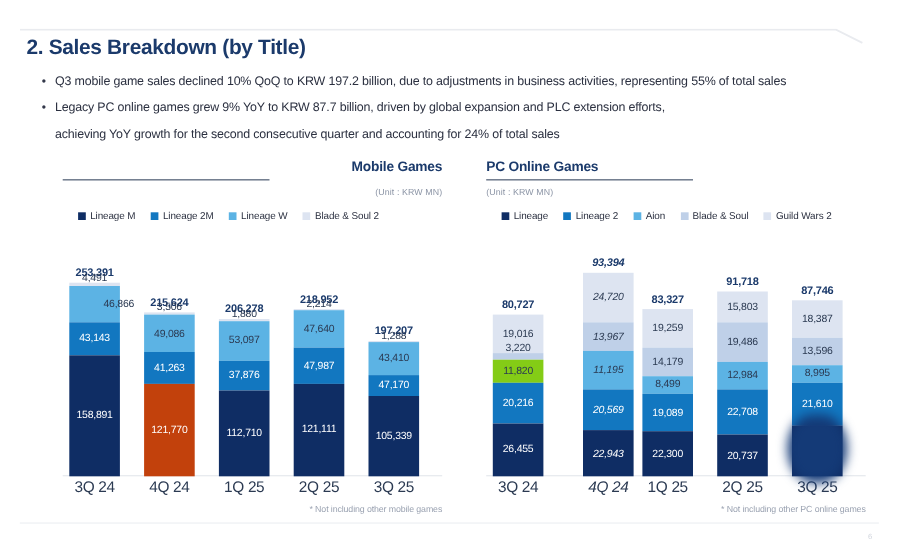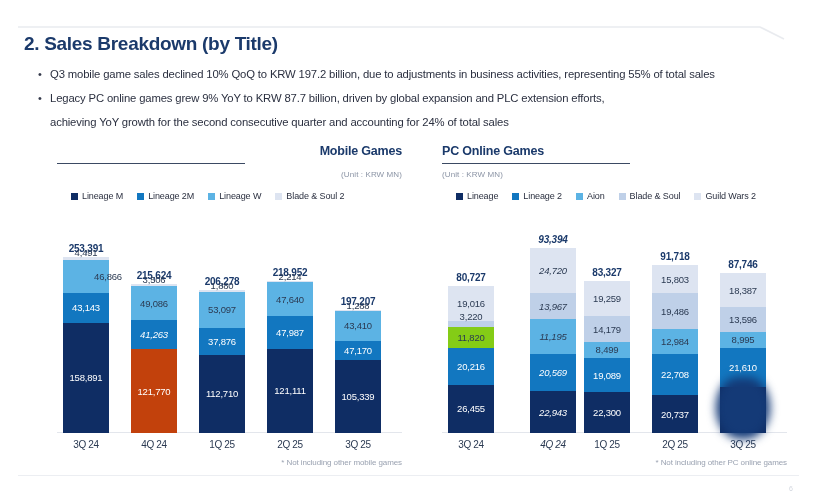--- a/index.html
+++ b/index.html
@@ -180,21 +180,21 @@
     left: 50%;
     transform: translateX(-50%);
     top: -10px;
     z-index: 3;
   }
   .axis-label {
     position: absolute;
     bottom: -1px;
     left: 50%;
     transform: translateX(-50%);
-    font-size: 10px;
+    font-size: 14px;
     color: #2b3a52;
     letter-spacing: -0.3px;
     white-space: nowrap;
   }
   .footnote {
     position: absolute;
     right: 0;
     bottom: -16px;
     font-size: 8px;
     color: #9aa2b1;
@@ -303,21 +303,21 @@
         <div class="bar-group" style="left: 74px;">
           <div class="bar-total">215,624</div>
           <div class="stack">
             <div class="seg" style="height: 2.43519px; background: rgb(221, 228, 241);">
               <span class="seg-label-above" style="color: rgb(43, 58, 82);">3,506</span>
             </div>
             <div class="seg" style="height: 34.0941px; background: rgb(92, 179, 228);">
               <span class="seg-label" style="color: rgb(43, 58, 82);">49,086</span>
             </div>
             <div class="seg" style="height: 28.6604px; background: rgb(18, 119, 192);">
-              <span class="seg-label" style="color: rgb(255, 255, 255); font-style: italic;">41,263</span>
+              <span class="seg-label" style="color: rgb(255, 255, 255);">41,263</span>
             </div>
             <div class="seg" style="height: 84px; background: #c2410c;">
               <span class="seg-label" style="color: rgb(255, 255, 255);">121,770</span>
             </div>
           </div>
           <div class="axis-label" style="bottom: -17px;">4Q 24</div>
         </div>
         <div class="bar-group" style="left: 142px;">
           <div class="bar-total">206,278</div>
           <div class="stack">

